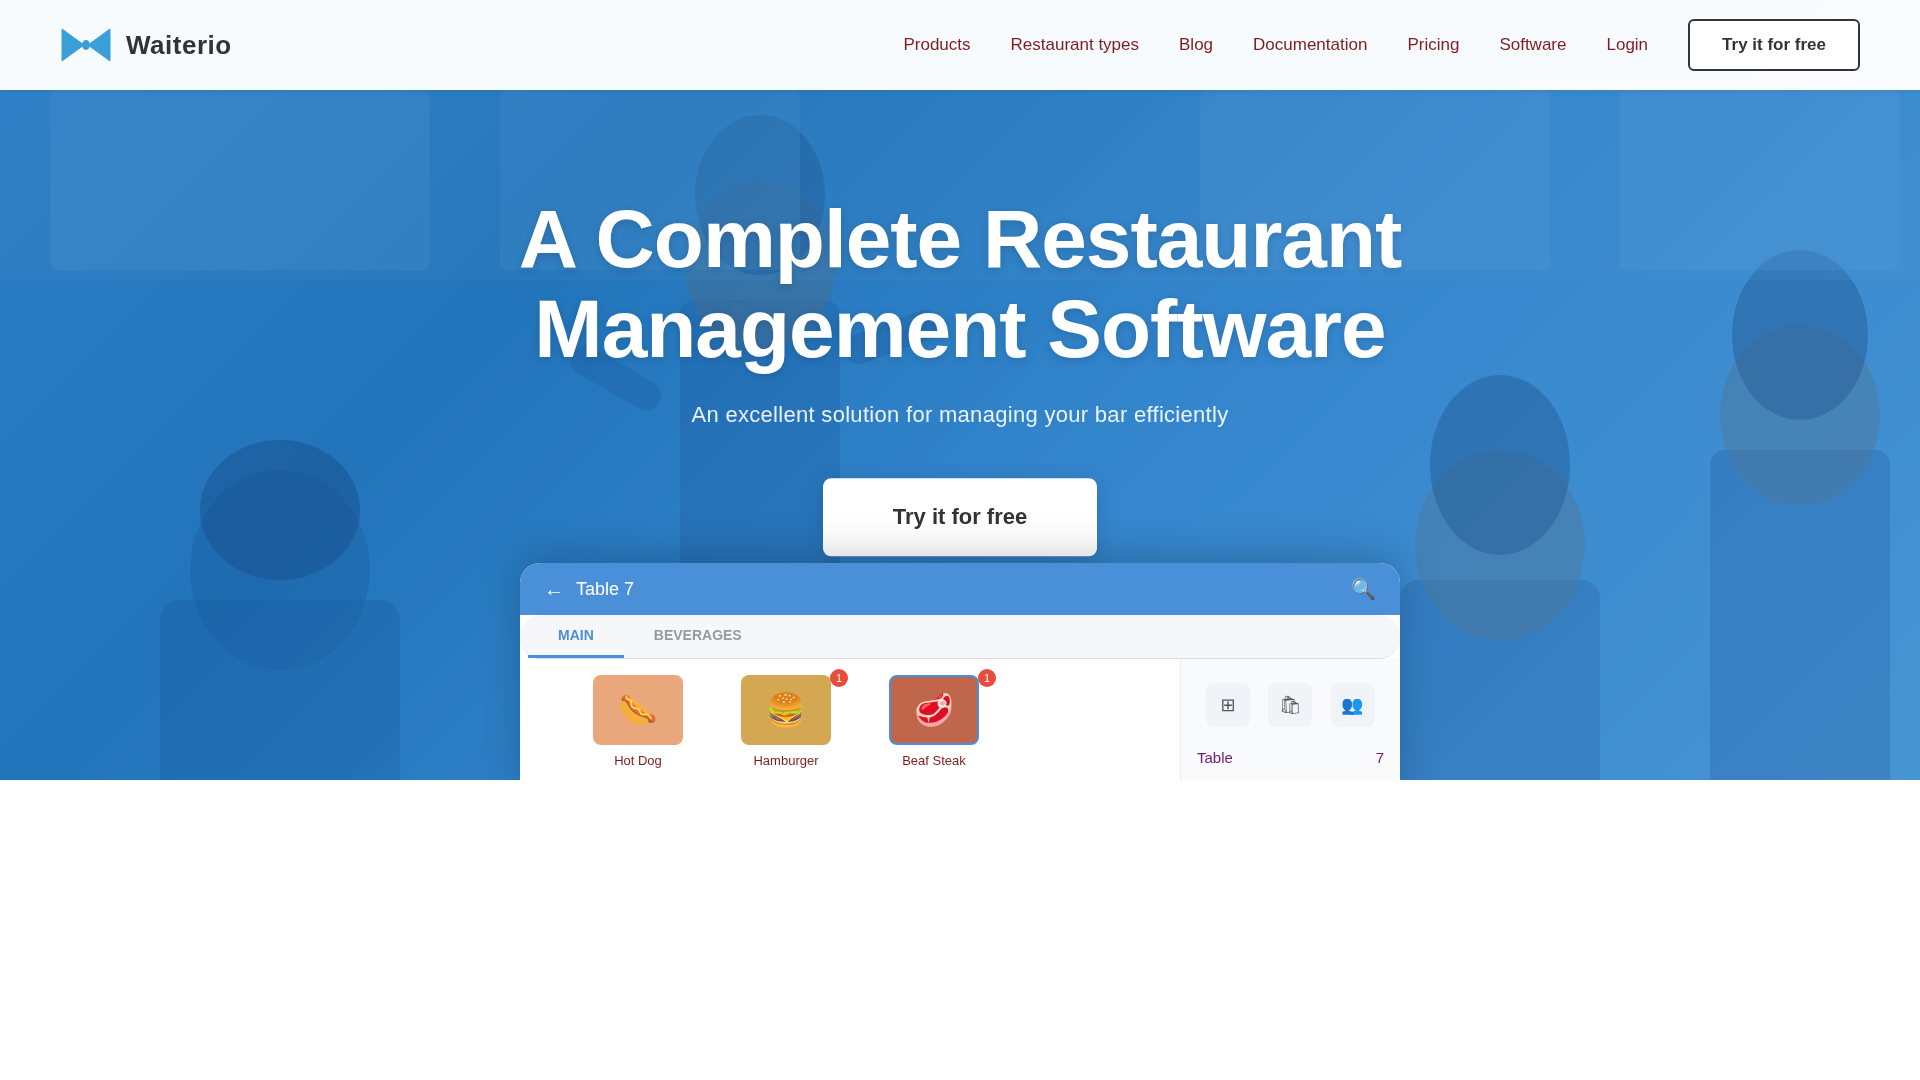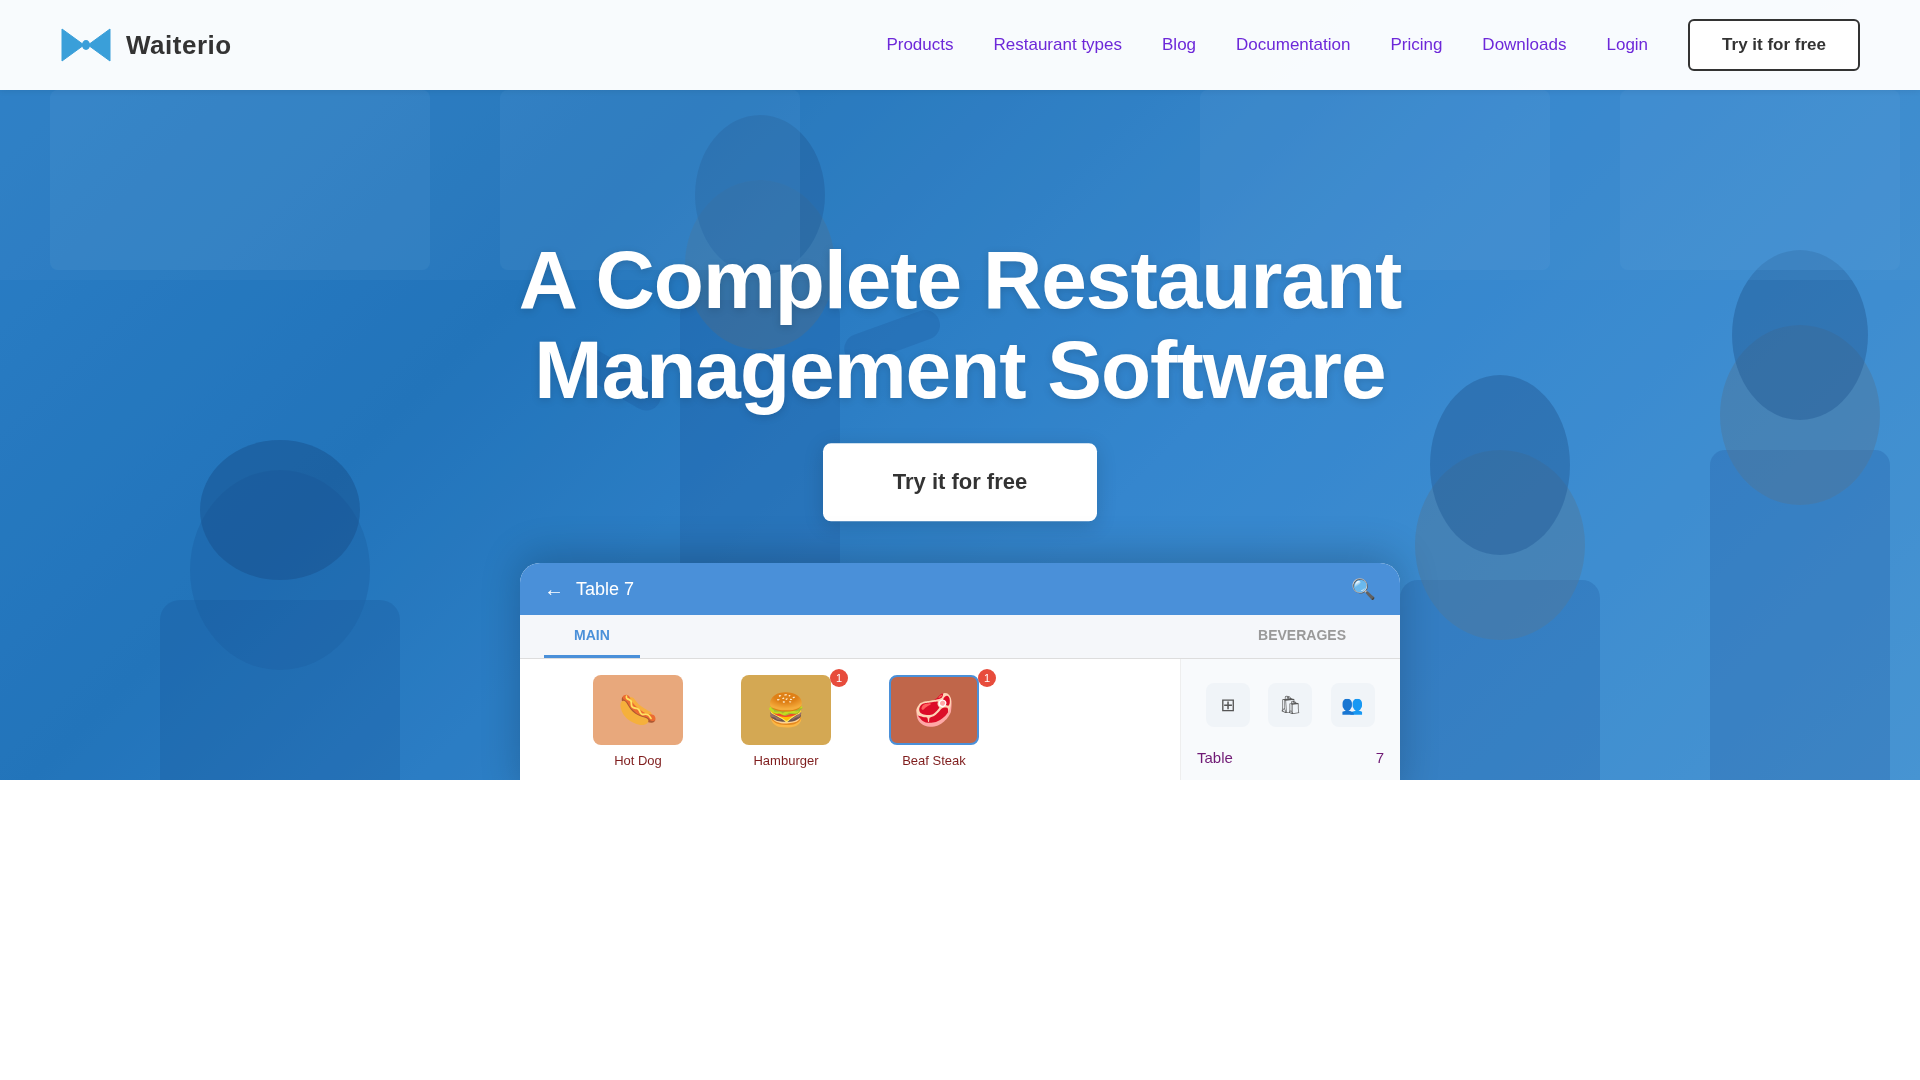--- a/index.html
+++ b/index.html
@@ -46,21 +46,21 @@
     .nav-links {
       display: flex;
       align-items: center;
       gap: 40px;
       margin-left: auto;
       margin-right: 40px;
     }
 
     .nav-link {
       font-size: 17px;
-      color: #6d28d9;
+      color: #7f1d1d;
       text-decoration: none;
       cursor: pointer;
       white-space: nowrap;
     }
 
     .nav-cta {
       background: white;
       border: 2px solid #333;
       border-radius: 6px;
       padding: 14px 32px;
@@ -170,22 +170,23 @@
 
     .mockup-search-icon {
       color: white;
       font-size: 20px;
     }
 
     .mockup-tabs {
       background: #f5f7fa;
       display: flex;
       border-bottom: 1px solid #ddd;
-      padding: 0 24px;
-      justify-content: space-between;
+      padding: 0 8px;
+      justify-content: flex-start;
+      border-radius: 21px;
     }
 
     .mockup-tab {
       padding: 12px 30px;
       font-size: 14px;
       font-weight: 600;
       color: #999;
       border-bottom: 3px solid transparent;
       cursor: pointer;
     }
@@ -314,21 +315,21 @@
     </svg>
     <span class="nav-logo-text">Waiterio</span>
   </a>
 
   <div class="nav-links">
     <a class="nav-link" href="#">Products</a>
     <a class="nav-link" href="#">Restaurant types</a>
     <a class="nav-link" href="#">Blog</a>
     <a class="nav-link" href="#">Documentation</a>
     <a class="nav-link" href="#">Pricing</a>
-    <a class="nav-link" href="#">Downloads</a>
+    <a class="nav-link" href="#">Software</a>
     <a class="nav-link" href="#">Login</a>
   </div>
 
   <button class="nav-cta">Try it for free</button>
 </nav>
 
 <section class="hero">
 
   <div class="hero-bg"></div>
 
@@ -369,20 +370,21 @@
     <rect x="1620" y="90" width="280" height="180" rx="8" fill="rgba(200,235,255,0.25)"></rect>
   </svg>
 
   <div class="hero-tint"></div>
 
   <div class="hero-content">
     <h1 class="hero-title">
       <span>A Complete Restaurant</span><br>
       <span>Management Software</span>
     </h1>
+    <p class="hero-subtitle">An excellent solution for managing your bar efficiently</p>
     <button class="hero-cta">Try it for free</button>
   </div>
 
   <div class="app-mockup">
 
     <div class="mockup-header">
       <div class="mockup-header-left">
         <span class="mockup-back-arrow">←</span>
         <span>Table 7</span>
       </div>

